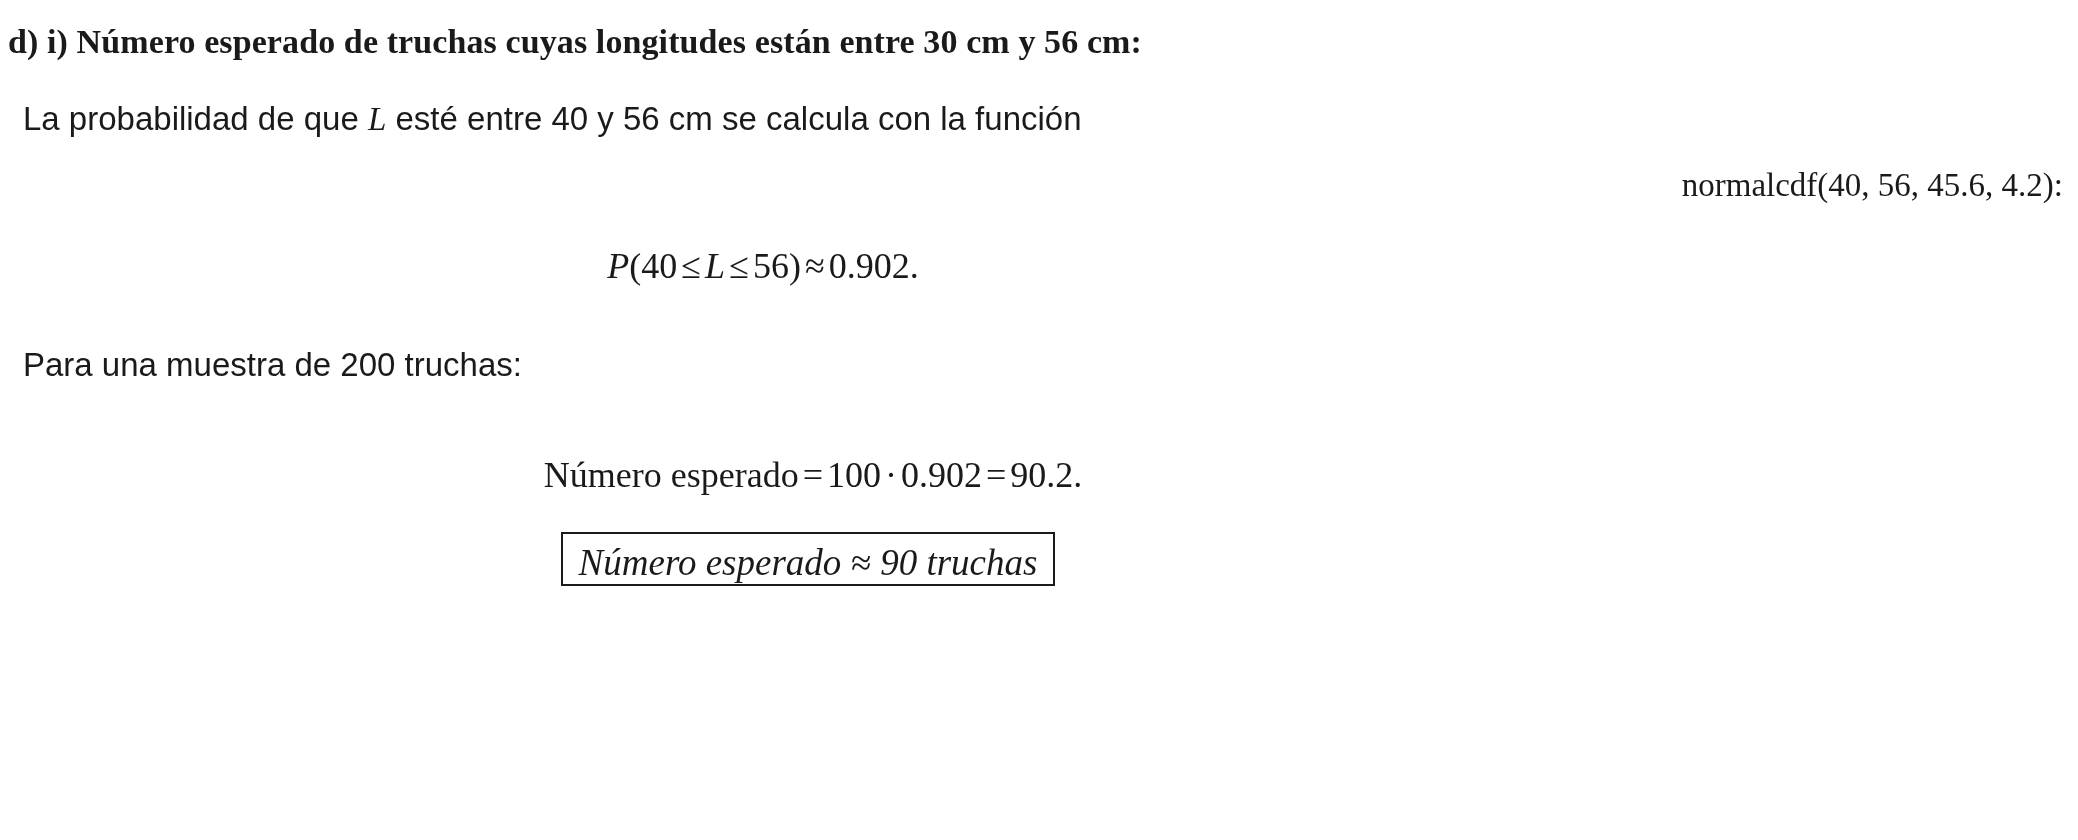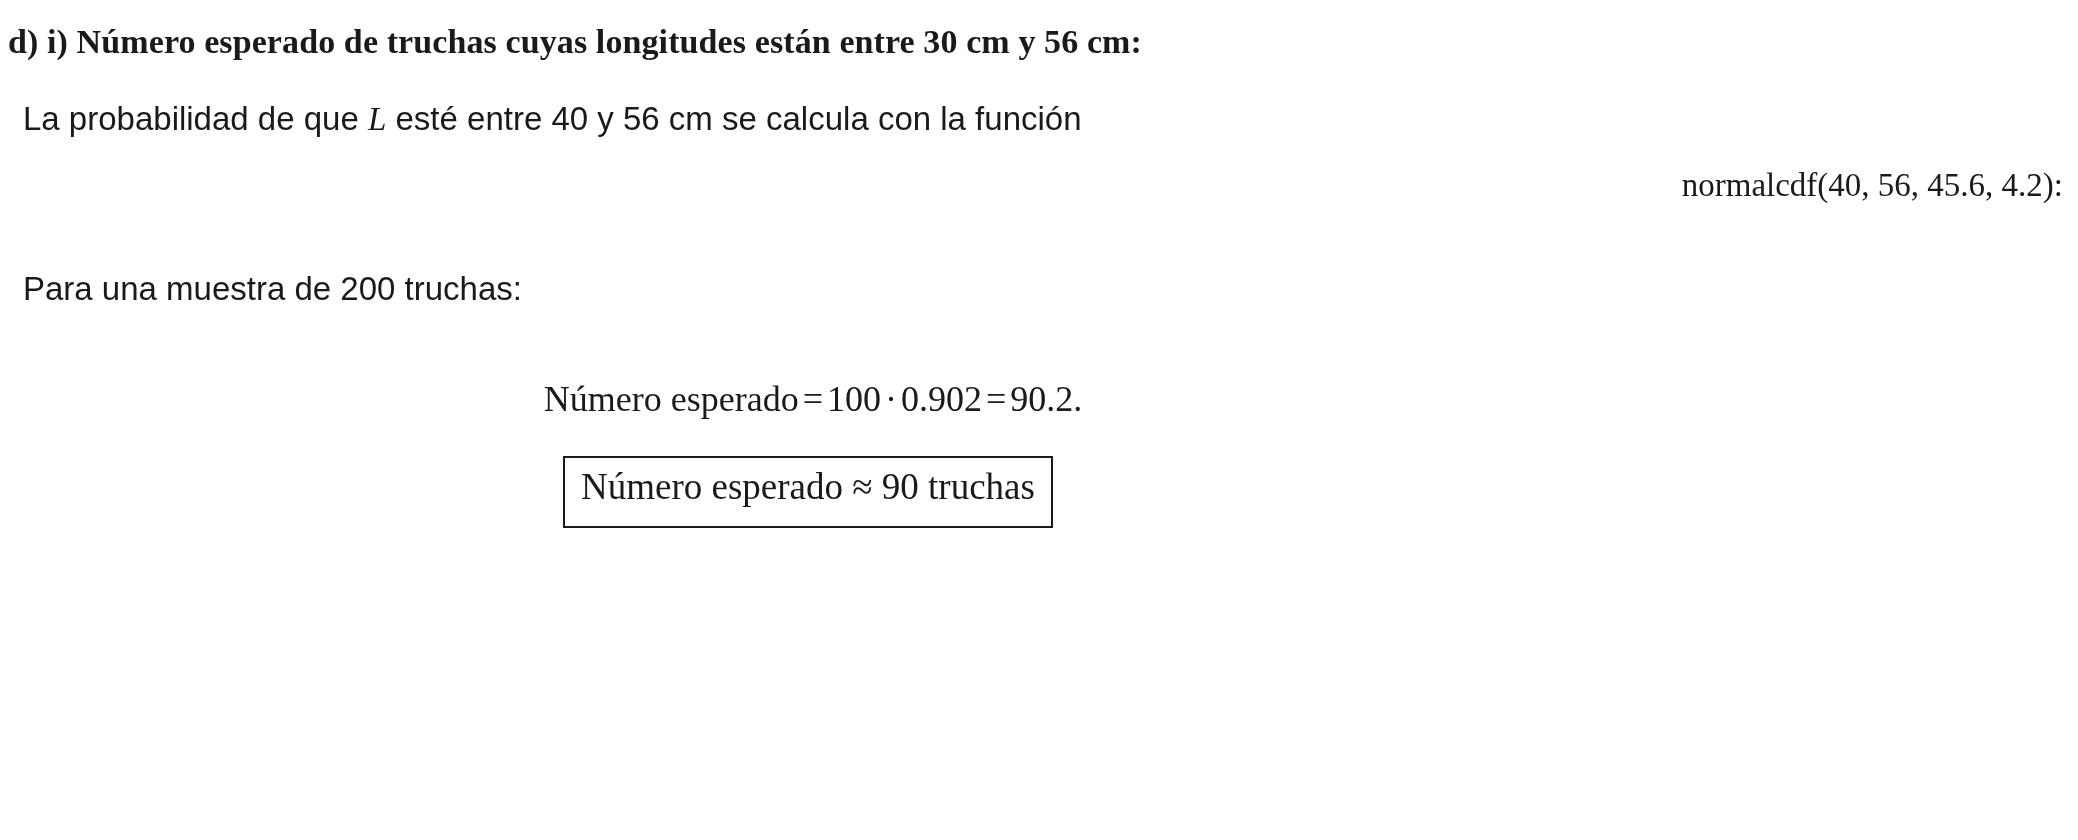--- a/index.html
+++ b/index.html
@@ -63,40 +63,44 @@
     margin-top: 52px;
   }
   .boxed-wrap {
     display: flex;
     justify-content: center;
     margin-top: 36px;
     padding-right: 470px;
   }
   .boxed {
     border: 2px solid #1a1a1a;
-    padding: 9px 16px 18px 16px;
+    padding: 9px 16px 0 16px;
     font-family: "Liberation Serif", serif;
     font-size: 37px;
     line-height: 1.1;
     white-space: nowrap;
+    font-style: italic;
   }
   .op { padding: 0 4px; }
 </style>
 </head>
 <body>
 
 <div class="page">
 
   <h1 class="heading">d) i) Número esperado de truchas cuyas longitudes están entre 30 cm y 56 cm:</h1>
 
   <p class="para">
     <span>La probabilidad de que </span><span class="mi">L</span><span> esté entre 40 y 56 cm se calcula con la función</span>
   </p>
   <p class="para line2 mono-math">normalcdf(40, 56, 45.6, 4.2):</p>
 
+  <div class="display">
+    <span class="mi">P</span><span class="math">(</span><span class="math">40</span><span class="math op">≤</span><span class="mi">L</span><span class="math op">≤</span><span class="math">56</span><span class="math">)</span><span class="math op">≈</span><span class="math">0.902.</span>
+  </div>
 
   <p class="para sample">Para una muestra de 200 truchas:</p>
 
   <div class="display second">
     <span class="math">Número esperado</span><span class="math op">=</span><span class="math">100</span><span class="math op">·</span><span class="math">0.902</span><span class="math op">=</span><span class="math">90.2.</span>
   </div>
 
   <div class="boxed-wrap">
     <div class="boxed">Número esperado ≈ 90 truchas</div>
   </div>

